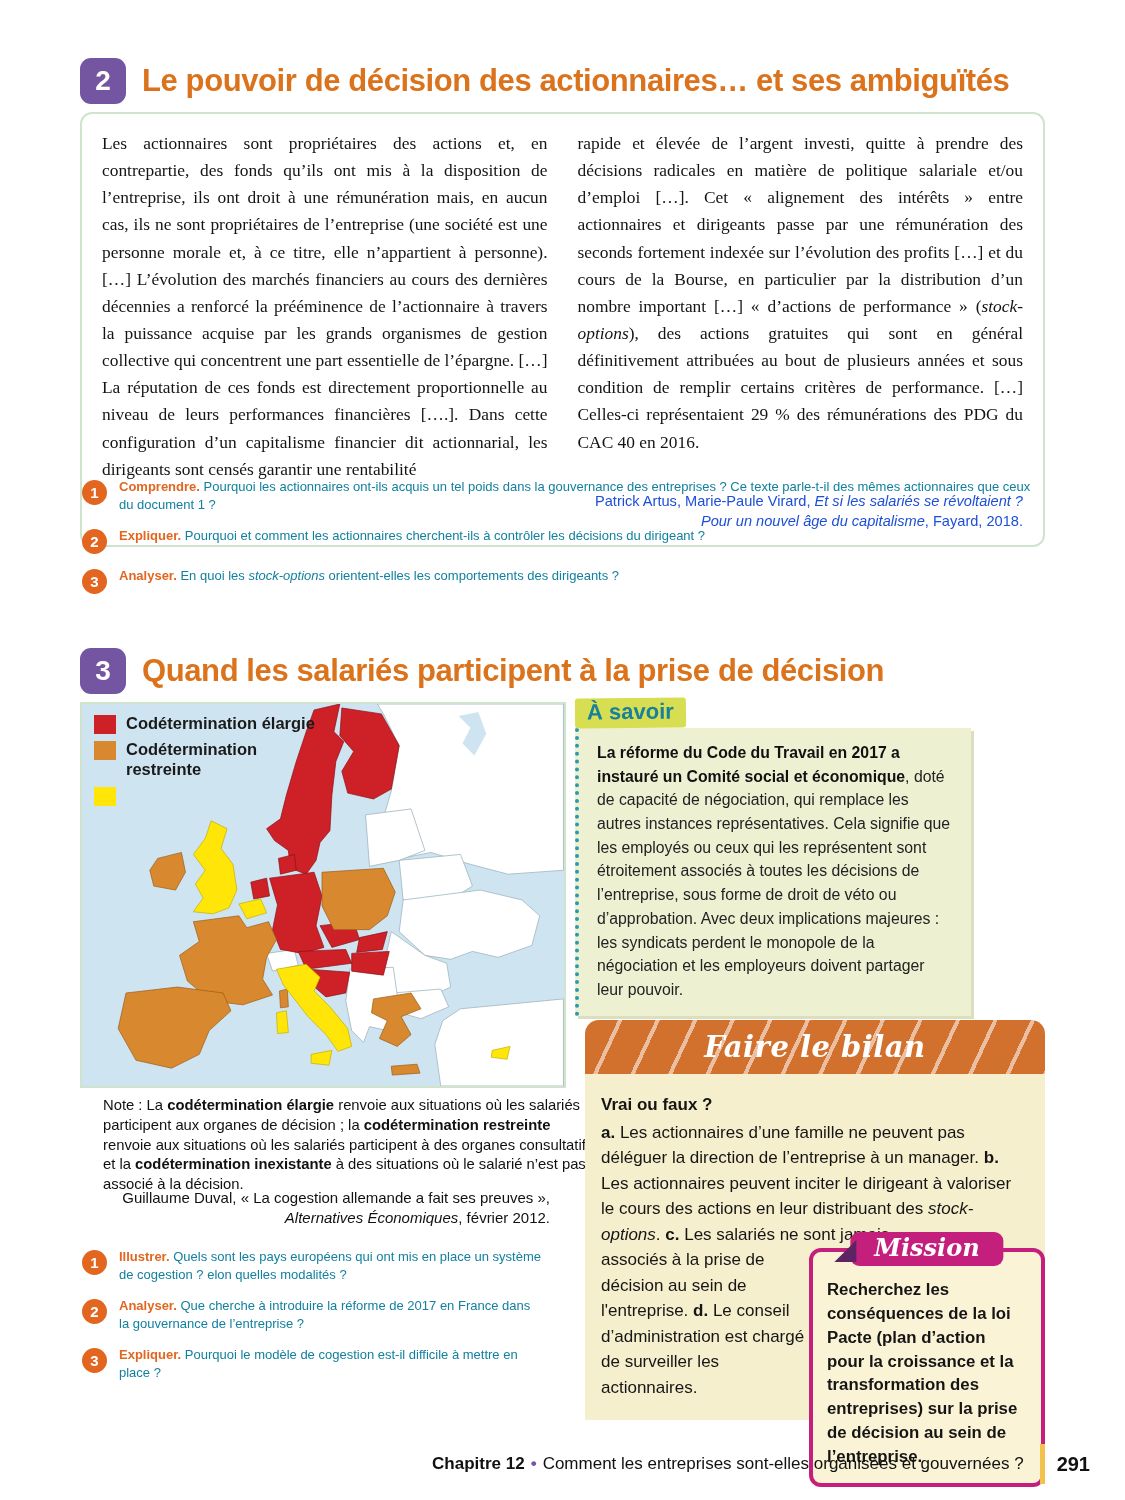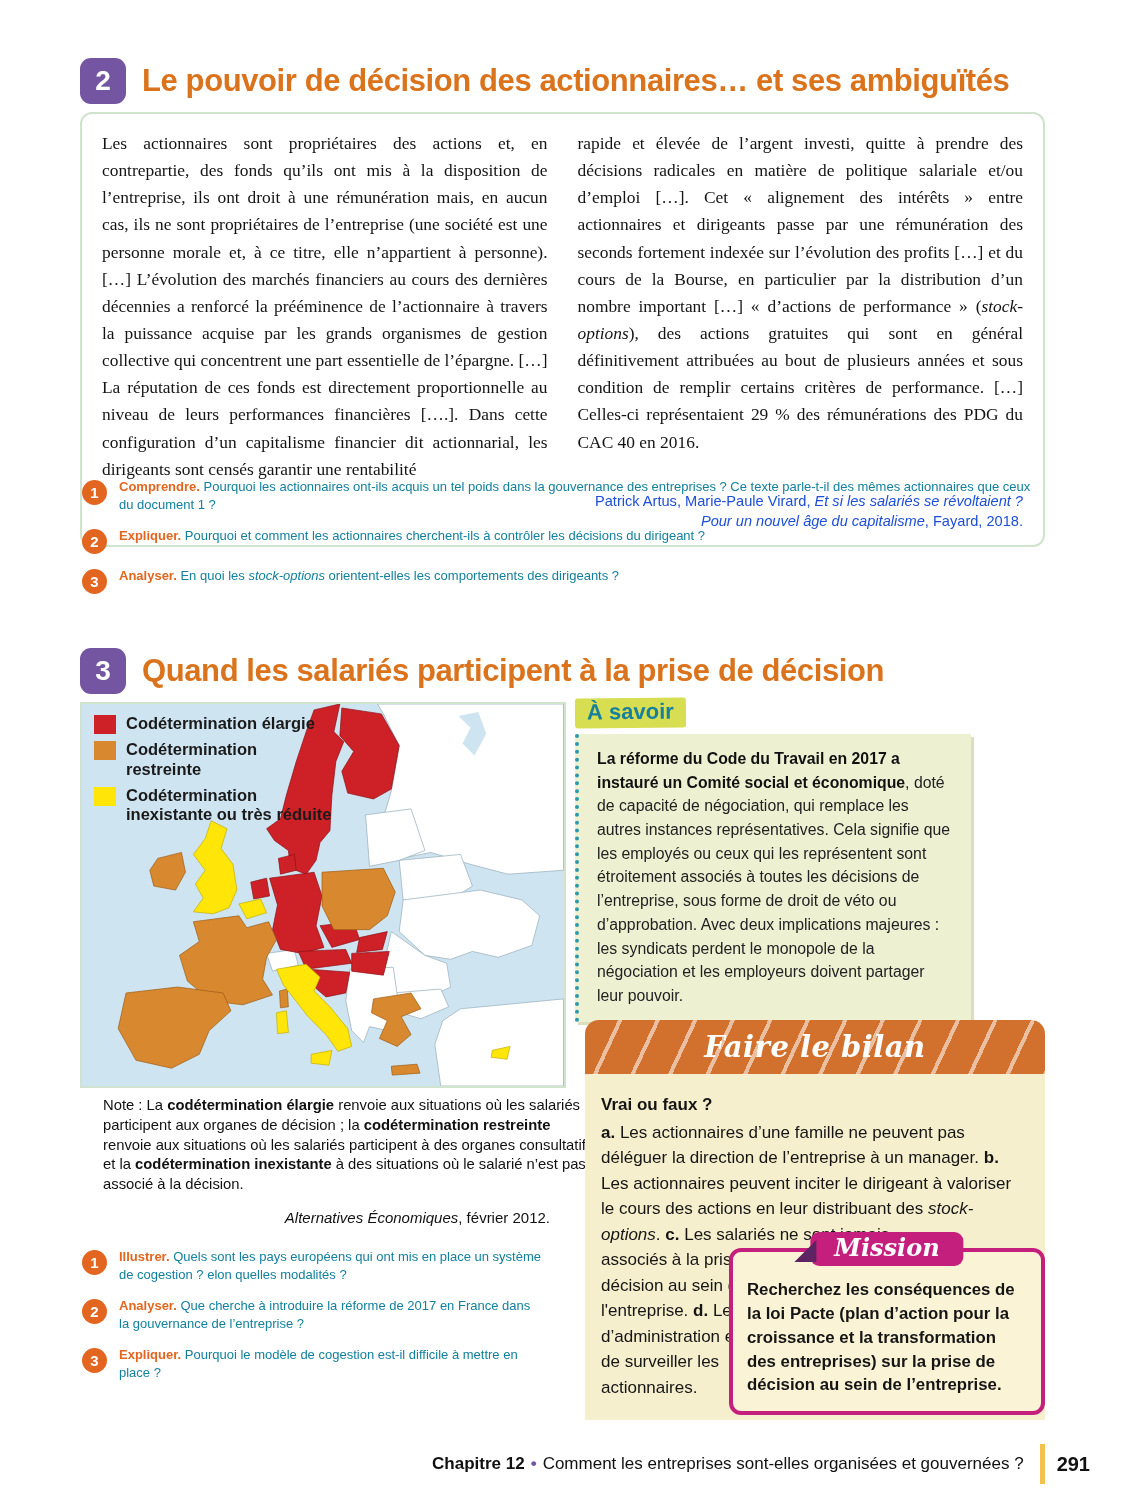--- a/index.html
+++ b/index.html
@@ -50,41 +50,41 @@
   .map-note{position:absolute;top:1096px;left:80px;width:492px;font-size:14.8px;line-height:1.34;color:#111;margin-left:23px;}
   .map-note b{font-weight:bold;}
   .map-source{position:absolute;top:1188px;left:80px;width:470px;text-align:right;
               font-size:15px;line-height:1.35;color:#111;}
   .map-source i{font-style:italic;}
 
   
   .asavoir{position:absolute;top:698px;left:575px;width:396px;}
   .asavoir-title{display:inline-block;background:#d8de51;color:#17809c;font-weight:bold;
                  font-size:22px;padding:1px 12px 3px;border-radius:3px;transform:rotate(-.5deg);}
-  .asavoir-box{margin-top:6px;background:#eef0d2;border-left:4px dotted #2b9ab0;
+  .asavoir-box{background:#eef0d2;border-left:4px dotted #2b9ab0;
                padding:13px 16px 14px 18px;box-shadow:3px 3px 0 #dddec0;}
   .asavoir-text{font-size:15.8px;line-height:1.5;color:#222;}
   .asavoir-text .lead{font-weight:bold;color:#111;}
 
   
   .bilan-wrap{position:absolute;top:1020px;left:585px;width:460px;}
   .bilan-box{width:100%;box-sizing:border-box;}
   .bilan-header{height:54px;background:#d2712e;border-radius:14px 14px 0 0;
                 background-image:repeating-linear-gradient(115deg,rgba(255,255,255,0) 0,rgba(255,255,255,0) 30px,rgba(255,255,255,.55) 30px,rgba(255,255,255,.55) 34px);
                 display:flex;align-items:center;justify-content:center;}
   .bilan-title{font-family:"DejaVu Serif",serif;font-style:italic;font-weight:bold;
                color:#fff;font-size:29px;letter-spacing:.5px;}
   .bilan-body{background:#f6efcd;padding:12px 16px 20px;font-size:17px;line-height:1.5;color:#151515;}
   .bilan-heading{font-weight:bold;margin-bottom:2px;margin-top:6px;}
   .bilan-body b{font-weight:bold;}
   .bilan-body i{font-style:italic;}
   .bilan-narrow{width:205px;}
 
   
-  .mission{position:absolute;top:228px;right:0;width:316px;background:#faf3d6;
+  .mission{position:absolute;top:228px;right:0;width:236px;background:#faf3d6;
            border:4px solid #c51f7e;border-radius:12px;padding:26px 14px 14px;box-sizing:border-box;}
   .mission-label{position:absolute;top:-20px;left:50%;transform:translateX(-50%);
                  background:#c51f7e;color:#fff;font-family:"DejaVu Serif",serif;font-style:italic;
                  font-weight:bold;font-size:24px;padding:1px 24px 4px;border-radius:9px;white-space:nowrap;}
   .mission-label::before{content:"";position:absolute;left:-16px;top:8px;width:0;height:0;
                  border-style:solid;border-width:0 0 22px 22px;border-color:transparent transparent #5d2363 transparent;}
   .mission-text{font-size:16.8px;line-height:1.42;font-weight:bold;color:#151515;}
 
   
   .footer{position:absolute;top:1444px;left:0;width:1090px;display:flex;justify-content:flex-end;
@@ -178,29 +178,28 @@
     <div class="leg-item">
       <div class="leg-swatch sw-red"></div>
       <div class="leg-label">Codétermination élargie</div>
     </div>
     <div class="leg-item">
       <div class="leg-swatch sw-or"></div>
       <div class="leg-label">Codétermination restreinte</div>
     </div>
     <div class="leg-item">
       <div class="leg-swatch sw-ye"></div>
-      <div class="leg-label">Codétermination inexistante ou très réduite</div>
     </div>
   </div>
 </div>
 
 <div class="map-note"><span>Note : La </span><b>codétermination élargie</b><span> renvoie aux situations où les salariés participent aux organes de décision ; la </span><b>codétermination restreinte</b><span> renvoie aux situations où les salariés participent à des organes consultatifs et la </span><b>codétermination inexistante</b><span> à des situations où le salarié n’est pas associé à la décision.</span></div>
 
 <div class="map-source">
-  <br>
+  <span>Guillaume Duval, « La cogestion allemande a fait ses preuves »,</span><br>
   <i>Alternatives Économiques</i><span>, février 2012.</span>
 </div>
 
 <div class="qlist" style="top:1248px;left:82px;width:460px;">
   <div class="q">
     <div class="qnum">1</div>
     <div class="qbody"><span class="qlabel">Illustrer.</span> <span>Quels sont les pays européens qui ont mis en place un système de cogestion ? elon quelles modalités ?</span></div>
   </div>
   <div class="q">
     <div class="qnum">2</div>

